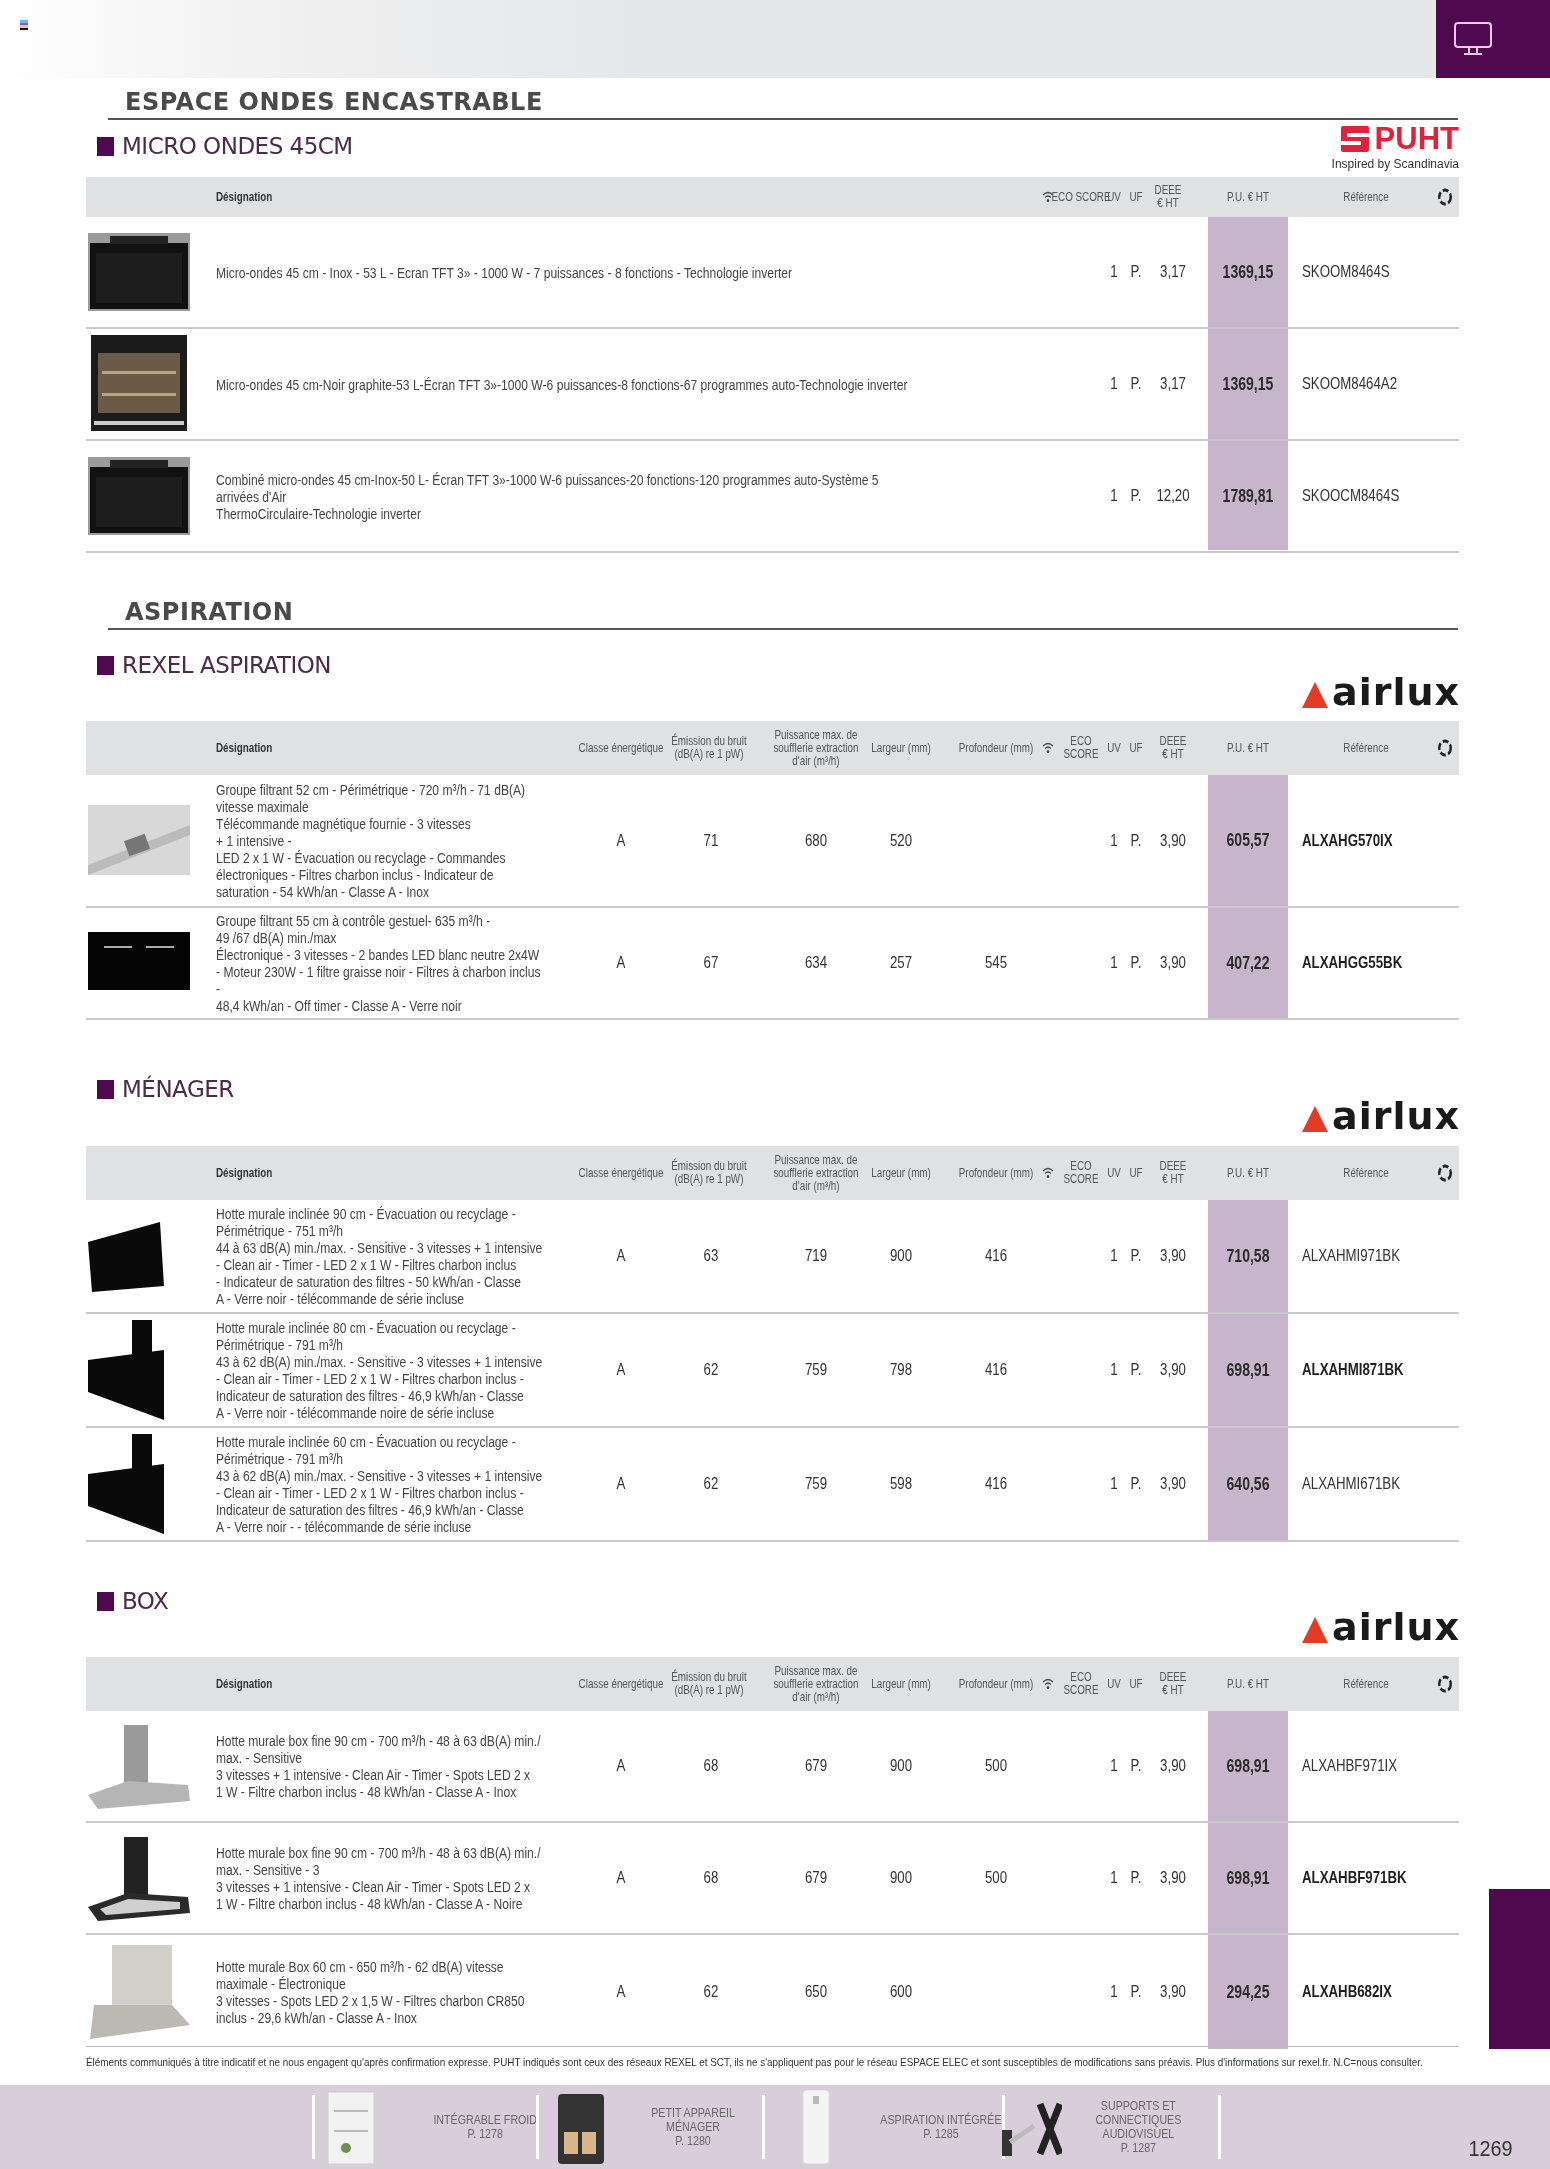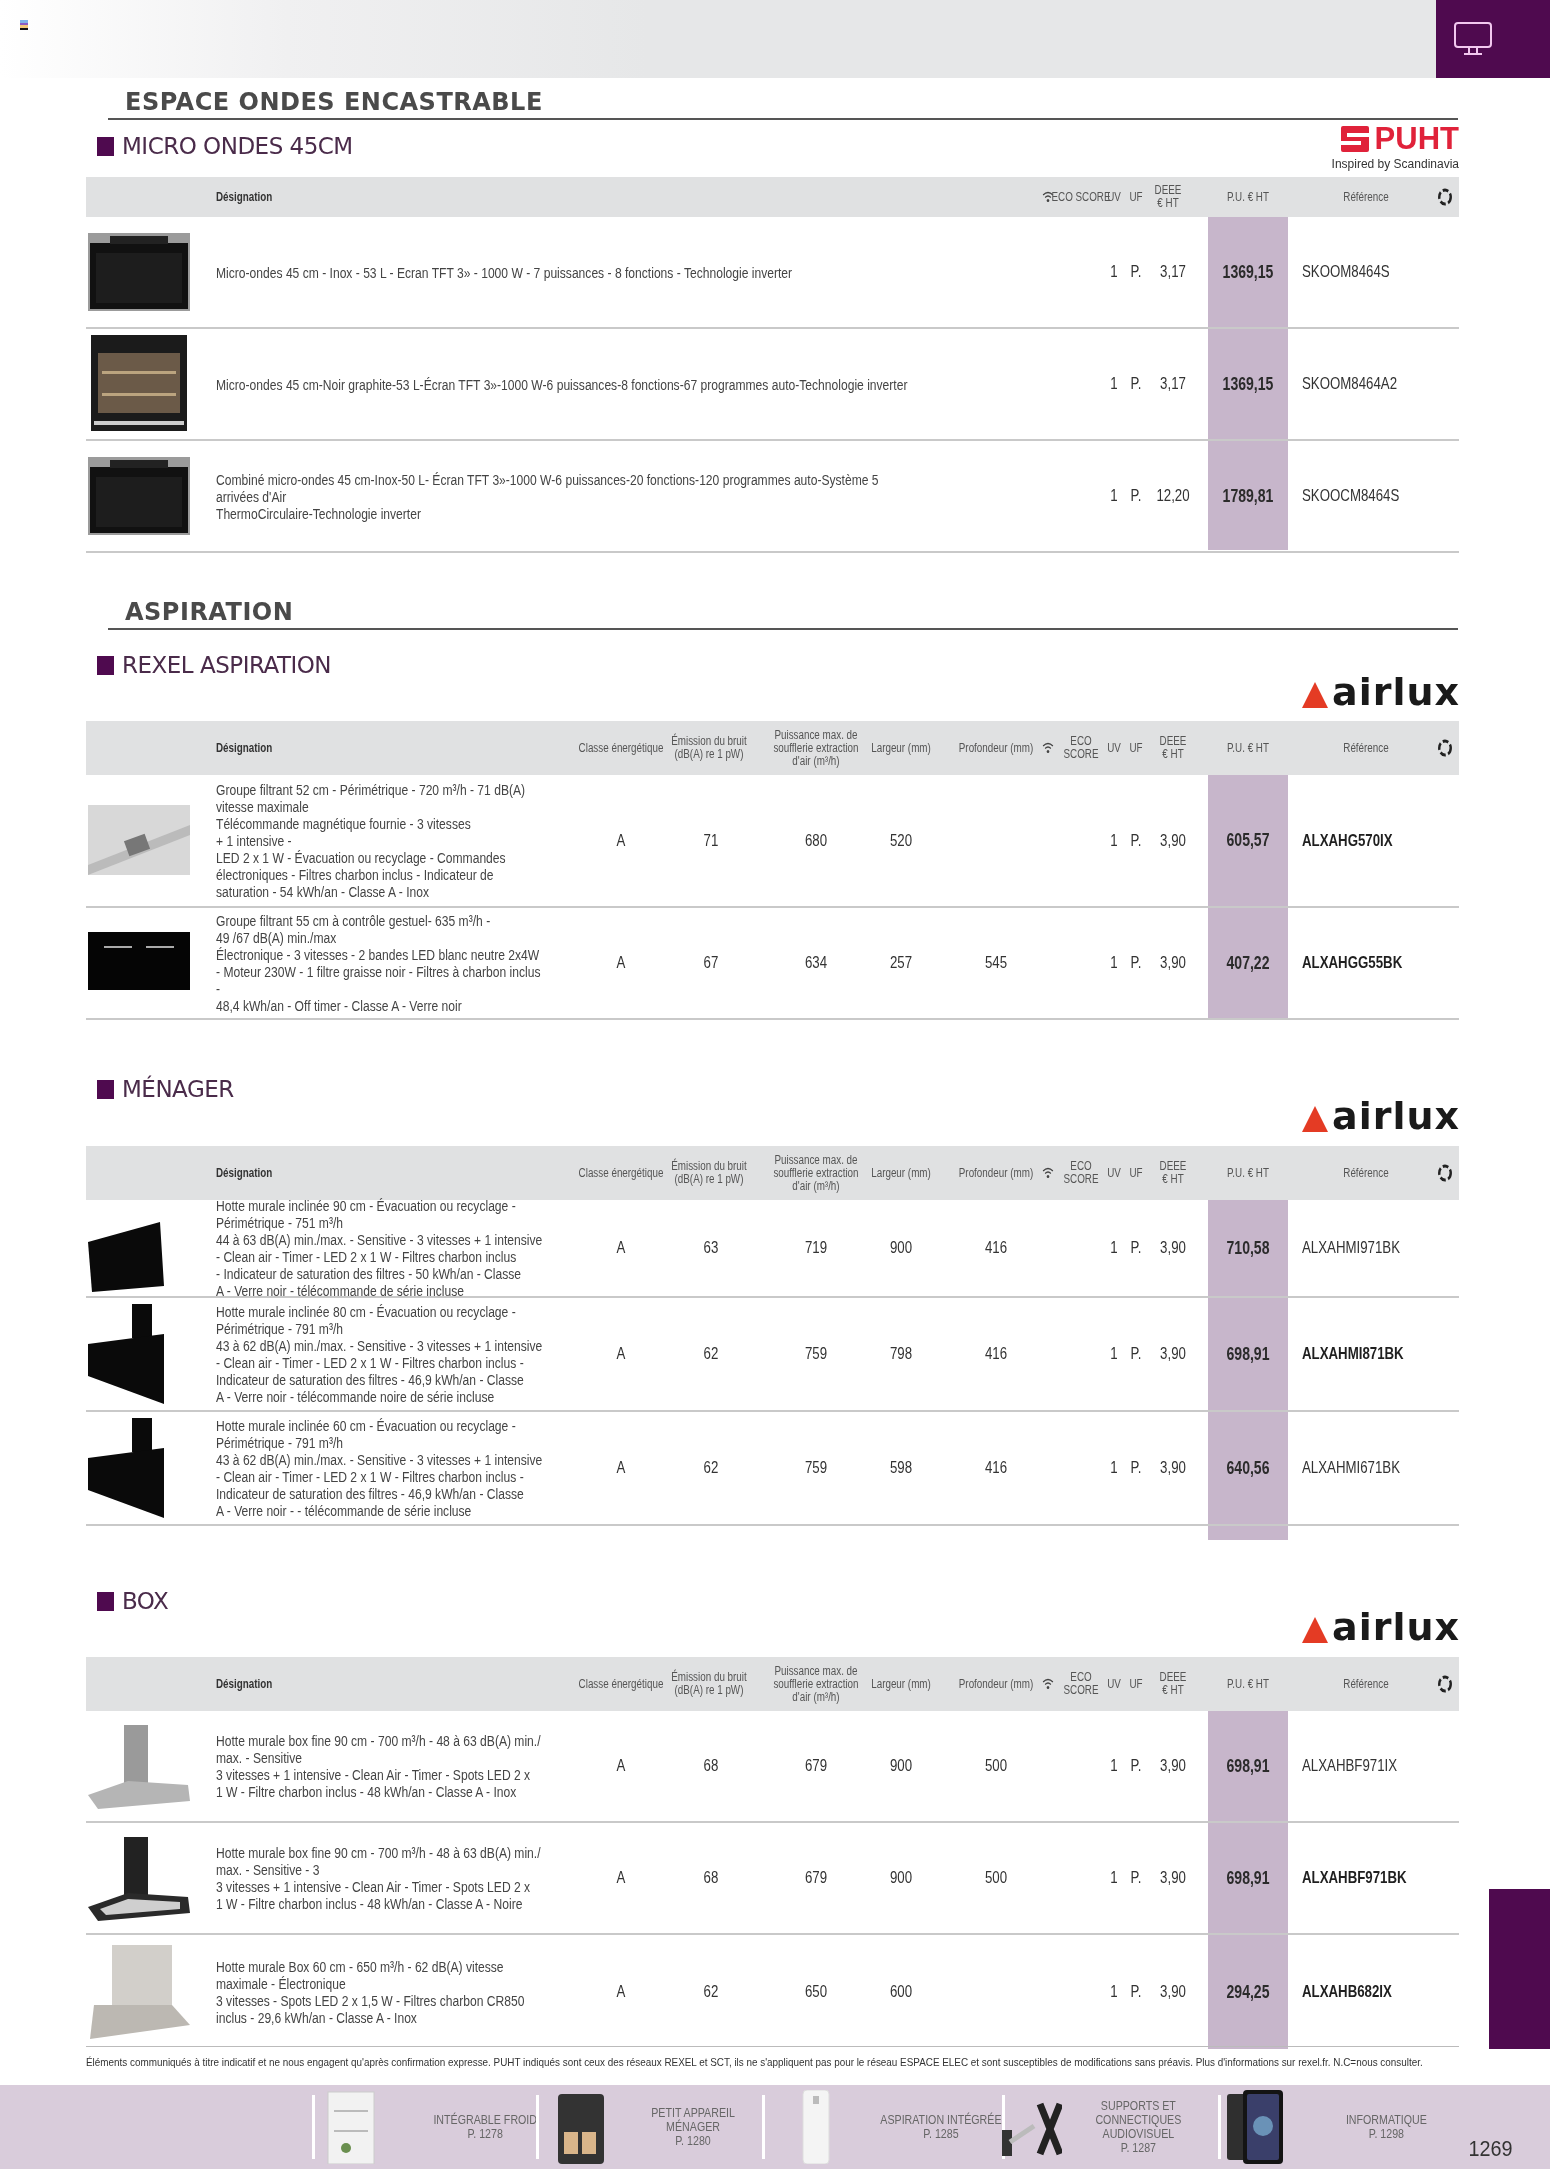--- a/index.html
+++ b/index.html
@@ -302,21 +302,21 @@
     <div class="th" style="left:1040px;width:20px">UF</div>
     <div class="th" style="left:1067px;width:40px;white-space:normal">DEEE € HT</div>
     <div class="th" style="left:1122px;width:80px">P.U. € HT</div>
     <div class="th" style="left:1215px;width:130px">Référence</div>
     <div class="th" style="left:1345px;width:28px">
         <svg class="icon-recycle" viewBox="0 0 18 18">
           <circle cx="9" cy="9" r="7" fill="none" stroke="#222" stroke-width="3" stroke-dasharray="7 3"></circle>
         </svg>
       </div>
   </div>
-  <div class="row" style="height:98px">
+  <div class="row" style="height:114px">
     <div class="thumb" style="top:22px">
         <svg width="102" height="70">
           <polygon points="0,20 72,0 76,64 4,70" fill="#0a0a0a"></polygon>
         </svg>
       </div>
     <div class="desc" style="left:130px;width:420px">Hotte murale inclinée 90 cm - Évacuation ou recyclage -
 Périmétrique - 751 m³/h
 44 à 63 dB(A) min./max. - Sensitive - 3 vitesses + 1 intensive
 - Clean air - Timer - LED 2 x 1 W - Filtres charbon inclus
 - Indicateur de saturation des filtres - 50 kWh/an - Classe
@@ -536,26 +536,14 @@
     <svg class="fimg" viewBox="0 0 62 74">
         <rect x="2" y="40" width="10" height="26" fill="#333"></rect>
         <path d="M10 52 L34 36" stroke="#bbb" stroke-width="5"></path>
         <path d="M40 14 L60 64 M60 14 L40 64" stroke="#222" stroke-width="7"></path>
       </svg>
     <div class="flabel" style="margin-left:14px;white-space:pre-line"><div>SUPPORTS ET
 CONNECTIQUES
 AUDIOVISUEL</div><div>P. 1287</div></div>
   </div>
   <div class="fsep" style="left:1218px"></div>
-  <div class="fitem" style="left:1225px">
-    <svg class="fimg" viewBox="0 0 62 74">
-        <rect x="2" y="4" width="24" height="66" rx="3" fill="#2f2f2f"></rect>
-        <rect x="18" y="0" width="40" height="74" rx="4" fill="#141414"></rect>
-        <rect x="22" y="4" width="32" height="66" rx="2" fill="#3a3f6a"></rect>
-        <circle cx="38" cy="36" r="10" fill="#7fb6d8" opacity="0.7"></circle>
-      </svg>
-    <div class="flabel" style="margin-left:40px">
-        <div>INFORMATIQUE</div>
-        <div>P. 1298</div>
-      </div>
-  </div>
   <div class="page-no" style="top:51px;left:1466px">1269</div>
 </div>
 
 </body></html>

